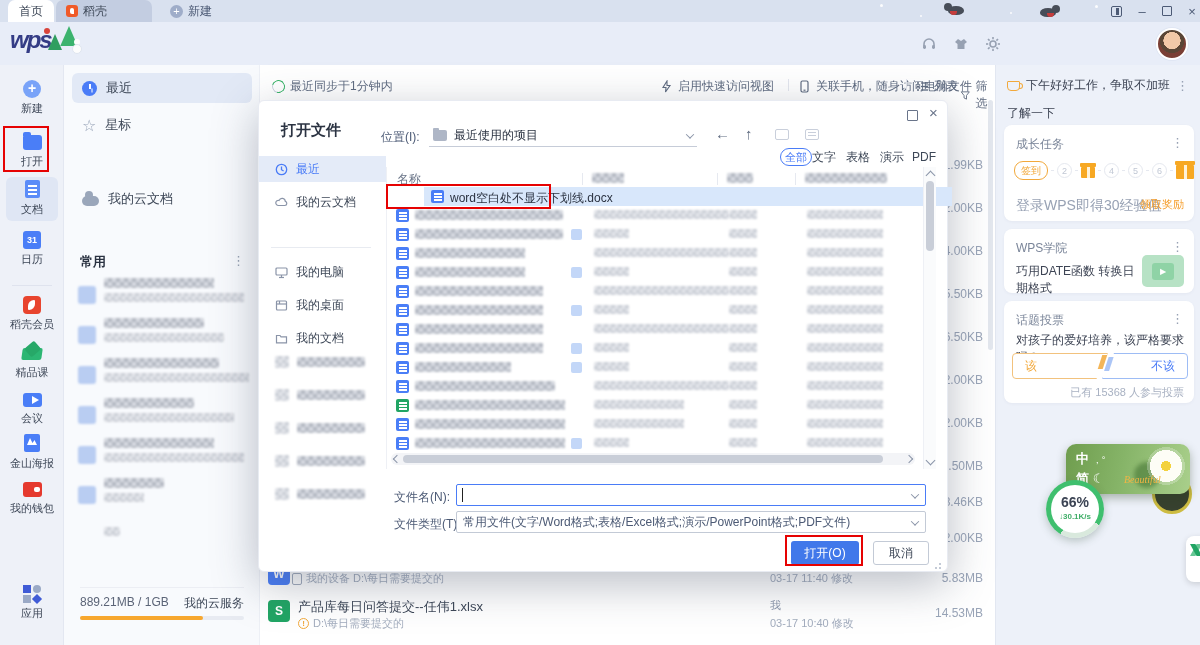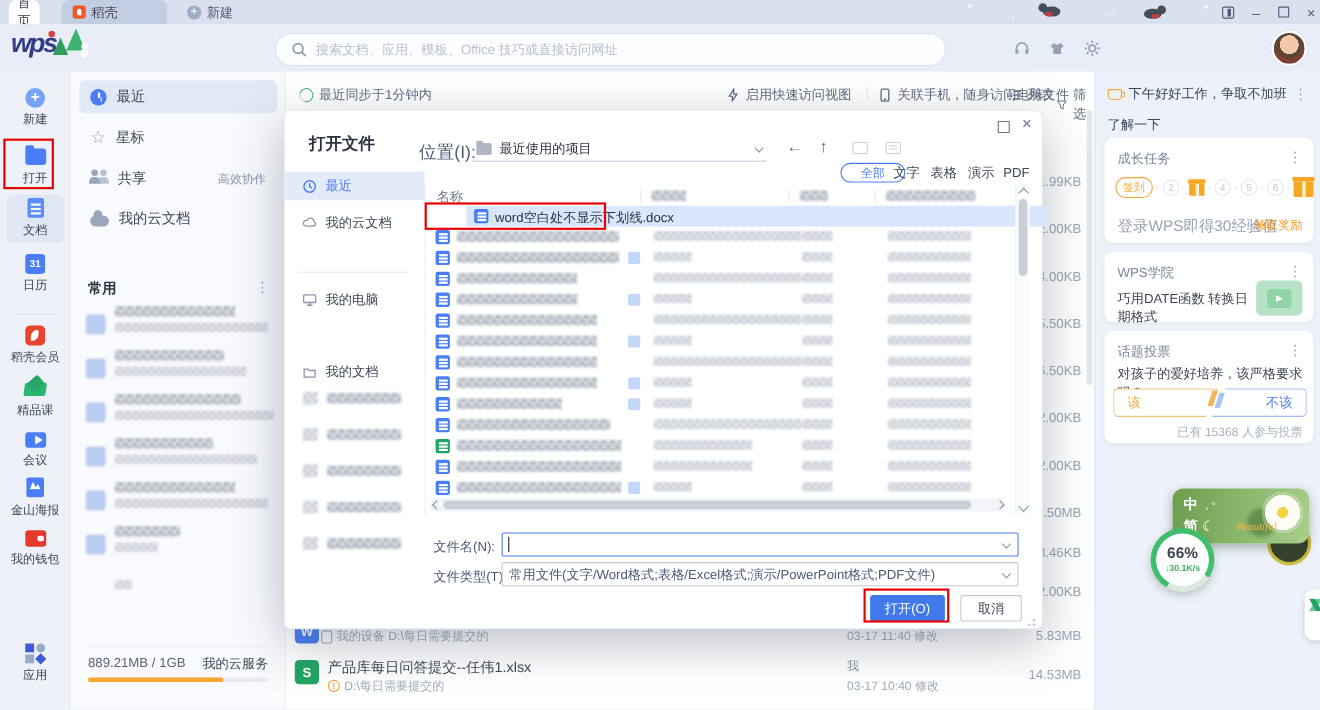--- a/index.html
+++ b/index.html
@@ -2,21 +2,21 @@
 <html><head>
 <meta charset="utf-8">
 <style>
   * { margin:0; padding:0; box-sizing:border-box; }
   html,body { width:1200px; height:645px; overflow:hidden; font-family:"Liberation Sans","DejaVu Sans",sans-serif; background:#e8edf8; }
   body { position:relative; }
 
   
   #topbar { position:absolute; left:0; top:0; width:1200px; height:22px; background:#d9e1ef; }
   .tab { position:absolute; top:0; height:22px; display:flex; align-items:center; gap:5px; padding:0 10px; font-size:12px; color:#3d4757; border-radius:7px 7px 0 0; }
-  .tab.home { left:8px; width:28px; background:#fff; justify-content:center; }
+  .tab.home { left:8px; width:46px; background:#fff; justify-content:center; }
   .tab.docer { left:56px; width:96px; background:#c3cde1; }
   .docer-ic { width:12px; height:12px; border-radius:3px; background:#f05a28; position:relative; }
   .docer-ic::after { content:''; position:absolute; left:4px; top:3px; width:4px; height:6px; background:#fff; border-radius:2px 2px 0 2px; }
   .tab.newtab { left:160px; background:transparent; color:#4c5a75; }
   .plus-circle { width:13px; height:13px; border-radius:50%; background:#9fadc9; color:#fff; font-size:11px; line-height:12px; text-align:center; }
   .winctl { position:absolute; top:0; height:22px; width:24px; display:flex; align-items:center; justify-content:center; color:#4c5a75; font-size:13px; }
   .sidebtn-ic { width:11px; height:11px; border:1.3px solid #4c5a75; border-radius:2px; position:relative; }
   .sidebtn-ic::after { content:''; position:absolute; right:2px; top:1px; bottom:1px; width:3px; background:#4c5a75; }
   .maxi-ic { width:10px; height:10px; border:1.3px solid #4c5a75; border-radius:1px; }
   .snow { position:absolute; border-radius:50%; background:#fff; opacity:.9; }
@@ -144,21 +144,21 @@
   .dl-spd { position:absolute; width:100%; text-align:center; top:32px; font-size:8px; color:#3fae67; font-weight:bold; }
   .edge-card { position:absolute; left:1186px; top:536px; width:20px; height:46px; background:#fff; border-radius:8px 0 0 8px; box-shadow:0 2px 6px rgba(0,0,0,.15); }
   .edge-card::after { content:''; position:absolute; left:4px; top:8px; width:12px; height:12px; background:#21a564; clip-path:polygon(0 0,45% 0,100% 100%,55% 100%); }
   .edge-card::before { content:''; position:absolute; left:4px; top:8px; width:12px; height:12px; background:#67c795; clip-path:polygon(55% 0,100% 0,45% 100%,0 100%); }
 
   
   #dialog { position:absolute; left:258px; top:100px; width:690px; height:472px; background:#fff; border:1px solid #e8ebf2; border-radius:6px; box-shadow:0 12px 45px rgba(55,65,90,.35); }
   .dlg-title { position:absolute; left:22px; top:20px; font-size:15px; font-weight:bold; color:#2b3342; }
   .dlg-max { position:absolute; left:648px; top:9px; width:11px; height:11px; border:1.3px solid #69748a; border-radius:1px; }
   .dlg-close { position:absolute; left:670px; top:3px; font-size:15px; color:#69748a; }
-  .loc-label { position:absolute; left:122px; top:28px; font-size:16px; color:#4c5a75; }
+  .loc-label { position:absolute; left:122px; top:28px; font-size:12px; color:#4c5a75; }
   .loc-box { position:absolute; left:170px; top:24px; width:268px; height:22px; border-bottom:1px solid #c6ccd8; display:flex; align-items:center; gap:7px; font-size:12px; color:#2b3342; padding:0 4px; }
   .chev { width:6px; height:6px; border-right:1.4px solid #8a94a8; border-bottom:1.4px solid #8a94a8; transform:rotate(45deg) translate(-1px,-1px); display:inline-block; }
   .recent-fold { width:14px; height:11px; background:#aeb6c6; border-radius:1px 2px 2px 2px; position:relative; }
   .recent-fold::before { content:''; position:absolute; top:-2px; left:0; width:6px; height:3px; background:#aeb6c6; border-radius:1px 1px 0 0; }
   .nav-arrow { position:absolute; top:24px; font-size:15px; color:#5f6b80; }
   .tool-gray { position:absolute; top:28px; width:14px; height:11px; border:1.3px solid #c9cfdb; border-radius:2px; }
   .tool-gray.lines::after { content:''; position:absolute; left:2px; top:2px; width:8px; height:1.4px; background:#c9cfdb; box-shadow:0 3px 0 #c9cfdb; }
   .pill { position:absolute; top:47px; height:18px; display:flex; align-items:center; justify-content:center; font-size:12px; color:#3d4757; }
   .pill.sel { border:1px solid #4a7cf7; color:#4a7cf7; border-radius:10px; font-size:11px; }
   .dlg-side-item { position:absolute; left:0; width:127px; height:26px; display:flex; align-items:center; gap:8px; padding-left:16px; font-size:12px; color:#3d4757; }
@@ -223,27 +223,20 @@
     </div>
   <div class="winctl" style="left:1180px;">×</div>
 </div>
 
 <div id="header">
   <div class="logo">wps</div>
   <div class="tree" style="left:48px; top:12px;"></div>
   <div class="tree t2" style="left:62px; top:6px; transform:scale(1.25);"></div>
   <div class="ballr" style="left:44px; top:6px;"></div>
   <div class="snowman" style="left:72px; top:22px;"></div>
-  <div id="searchbar">
-    <svg width="14" height="14" viewBox="0 0 14 14">
-        <circle cx="6" cy="6" r="4.4" fill="none" stroke="#8a94a8" stroke-width="1.5"></circle>
-        <line x1="9.5" y1="9.5" x2="13" y2="13" stroke="#8a94a8" stroke-width="1.5"></line>
-      </svg>
-    <input type="text" placeholder="搜索文档、应用、模板、Office 技巧或直接访问网址" style="">
-  </div>
   <svg class="hdr-ic" style="left:921px;" viewBox="0 0 16 16">
       <path d="M3 10 v-2 a5 5 0 0 1 10 0 v2" fill="none" stroke="#97a1b2" stroke-width="1.6"></path>
       <rect x="2" y="9" width="3" height="4" rx="1.4" fill="#97a1b2"></rect>
       <rect x="11" y="9" width="3" height="4" rx="1.4" fill="#97a1b2"></rect>
     </svg>
   <svg class="hdr-ic" style="left:953px;" viewBox="0 0 16 16">
       <path d="M5 3 L8 5 L11 3 L14 6 L11.5 8 V13 H4.5 V8 L2 6 Z" fill="#97a1b2"></path>
     </svg>
   <svg class="hdr-ic" style="left:985px;" viewBox="0 0 16 16">
       <circle cx="8" cy="8" r="3" fill="none" stroke="#97a1b2" stroke-width="1.6"></circle>
@@ -325,25 +318,20 @@
 
 <div id="navbar">
   <div class="nav-row active" style="top:8px;">
     <span class="clock-ic clock-blue"></span>
       <span>最近</span>
   </div>
   <div class="nav-row" style="top:45px;">
     <span class="star-g">☆</span>
       <span>星标</span>
   </div>
-  <div class="nav-row" style="top:82px;">
-    <span class="ppl-ic"></span>
-      <span>共享</span>
-    <span class="nav-tag">高效协作</span>
-  </div>
   <div class="nav-row" style="top:119px;">
     <span class="cloud-ic"></span>
       <span>我的云文档</span>
   </div>
   <div class="nav-h" style="top:188px;">常用</div>
   <span class="kebab" style="position:absolute; right:14px; top:188px;">⋮</span>
   <div id="nav-blur-items">
       <div class="mzi" style="left:14px; top:221px; width:18px; height:18px;"></div>
      <div class="mz1" style="left:40px; top:213px; width:110px;"></div>
      <div class="mz2" style="left:40px; top:228px; width:140px;"></div>
@@ -522,21 +510,21 @@
   <div class="loc-box">
     <span class="recent-fold"></span>
     <span>最近使用的项目</span>
     <span class="chev" style="margin-left:auto;"></span>
   </div>
   <div class="nav-arrow" style="left:456px;">←</div>
   <div class="nav-arrow" style="left:486px;">↑</div>
   <div class="tool-gray" style="left:516px;"></div>
   <div class="tool-gray lines" style="left:546px;"></div>
 
-  <div class="pill sel" style="left:505px; width:59px;">全部</div>
+  <div class="pill sel" style="left:521px; width:32px;">全部</div>
   <div class="pill" style="left:552px; width:26px;">文字</div>
   <div class="pill" style="left:586px; width:26px;">表格</div>
   <div class="pill" style="left:620px; width:26px;">演示</div>
   <div class="pill" style="left:652px; width:26px;">PDF</div>
 
   <div class="dlg-side-item active" style="top:55px;">
     <svg class="sic" viewBox="0 0 13 13">
         <circle cx="6.5" cy="6.5" r="5.2" fill="none" stroke="#4a7cf7" stroke-width="1.3"></circle>
         <path d="M6.5 3.6 V6.7 L8.6 8" fill="none" stroke="#4a7cf7" stroke-width="1.3"></path>
       </svg>
@@ -549,20 +537,28 @@
     <span>我的云文档</span>
   </div>
   <div class="dlg-div" style="top:146px;"></div>
   <div class="dlg-side-item" style="top:158px;">
     <svg class="sic" viewBox="0 0 13 13">
         <rect x="1" y="2" width="11" height="7" rx="1" fill="none" stroke="#8a94a8" stroke-width="1.2"></rect>
         <line x1="4" y1="11.5" x2="9" y2="11.5" stroke="#8a94a8" stroke-width="1.2"></line>
         <line x1="6.5" y1="9" x2="6.5" y2="11.5" stroke="#8a94a8" stroke-width="1.2"></line>
       </svg>
     <span>我的电脑</span>
+  </div>
+  <div class="dlg-side-item" style="top:191px;">
+    <svg class="sic" viewBox="0 0 13 13">
+        <rect x="1.5" y="2" width="10" height="9" rx="1" fill="none" stroke="#8a94a8" stroke-width="1.2"></rect>
+        <line x1="1.5" y1="5" x2="11.5" y2="5" stroke="#8a94a8" stroke-width="1.2"></line>
+        <line x1="4.5" y1="2" x2="4.5" y2="5" stroke="#8a94a8" stroke-width="1.2"></line>
+      </svg>
+    <span>我的桌面</span>
   </div>
   <div class="dlg-side-item" style="top:224px;">
     <svg class="sic" viewBox="0 0 13 13">
         <path d="M1.5 3.5 h3.5 l1 1.3 h5.5 v6 h-10 Z" fill="none" stroke="#8a94a8" stroke-width="1.2"></path>
       </svg>
     <span>我的文档</span>
   </div>
   <div id="dlg-side-blur">
       <div class="mz2" style="left:16px; top:255px; width:14px; height:12px;"></div>
      <div class="mz1" style="left:38px; top:256px; width:68px;"></div>

